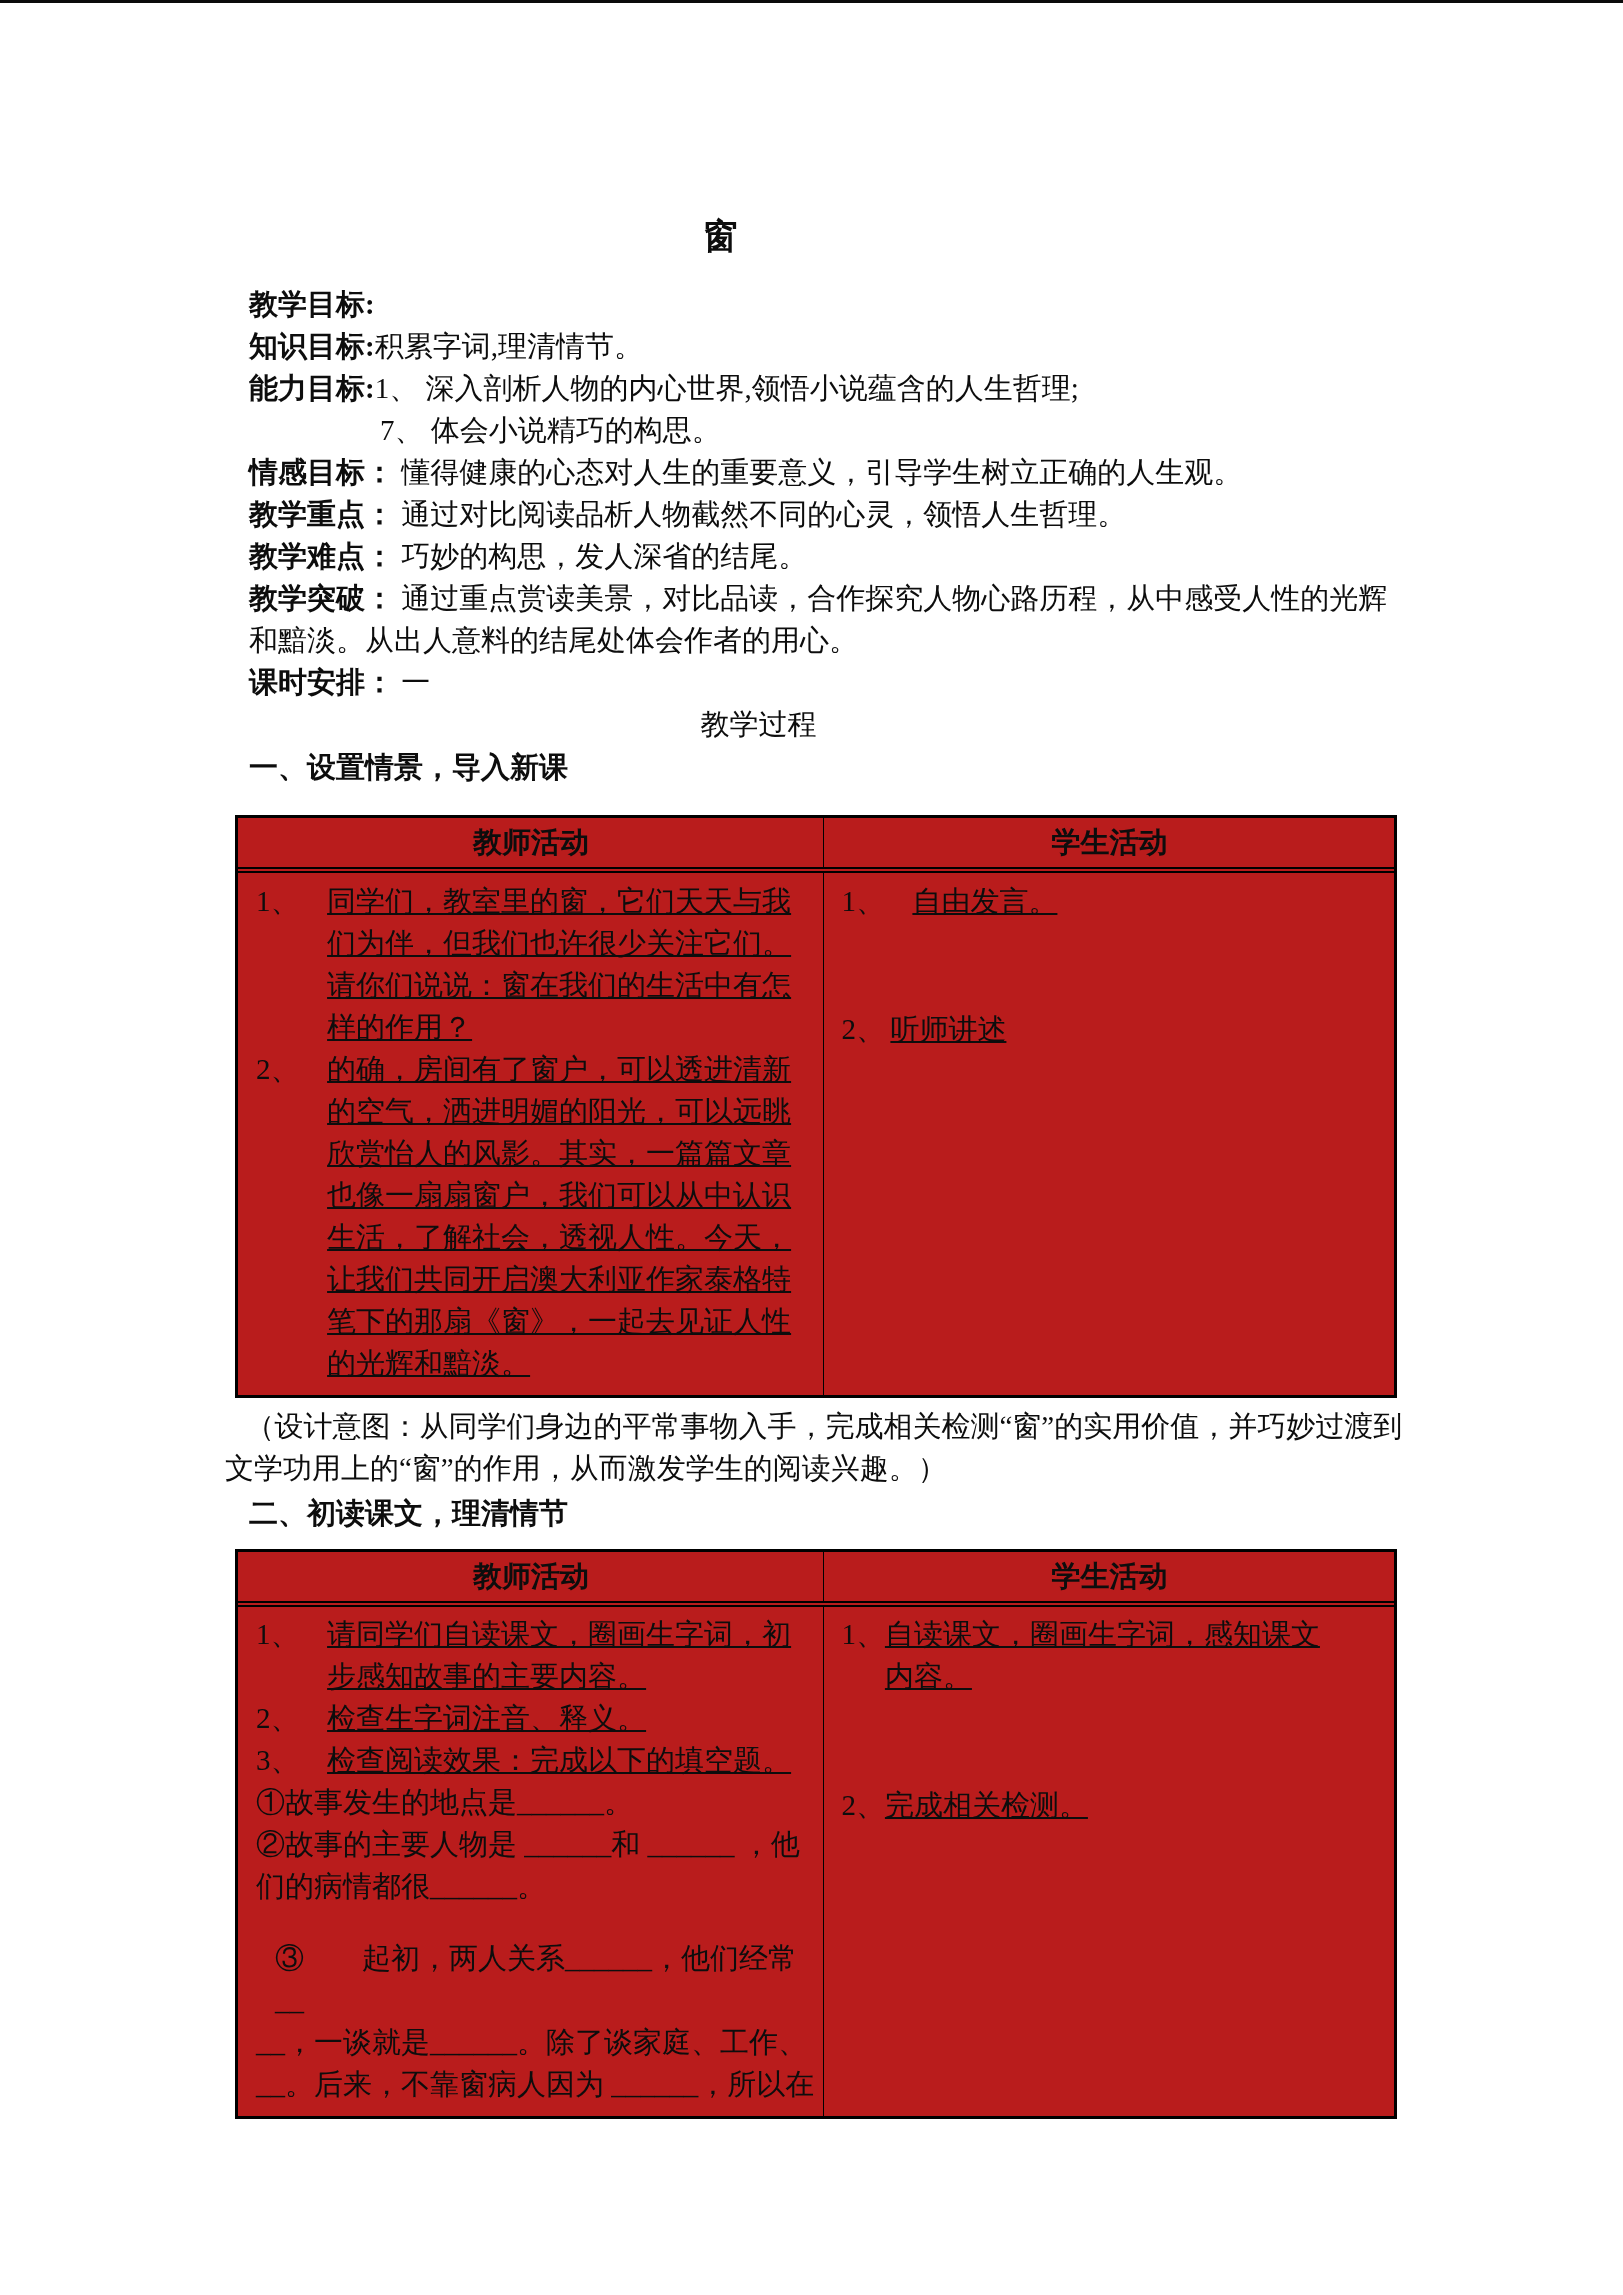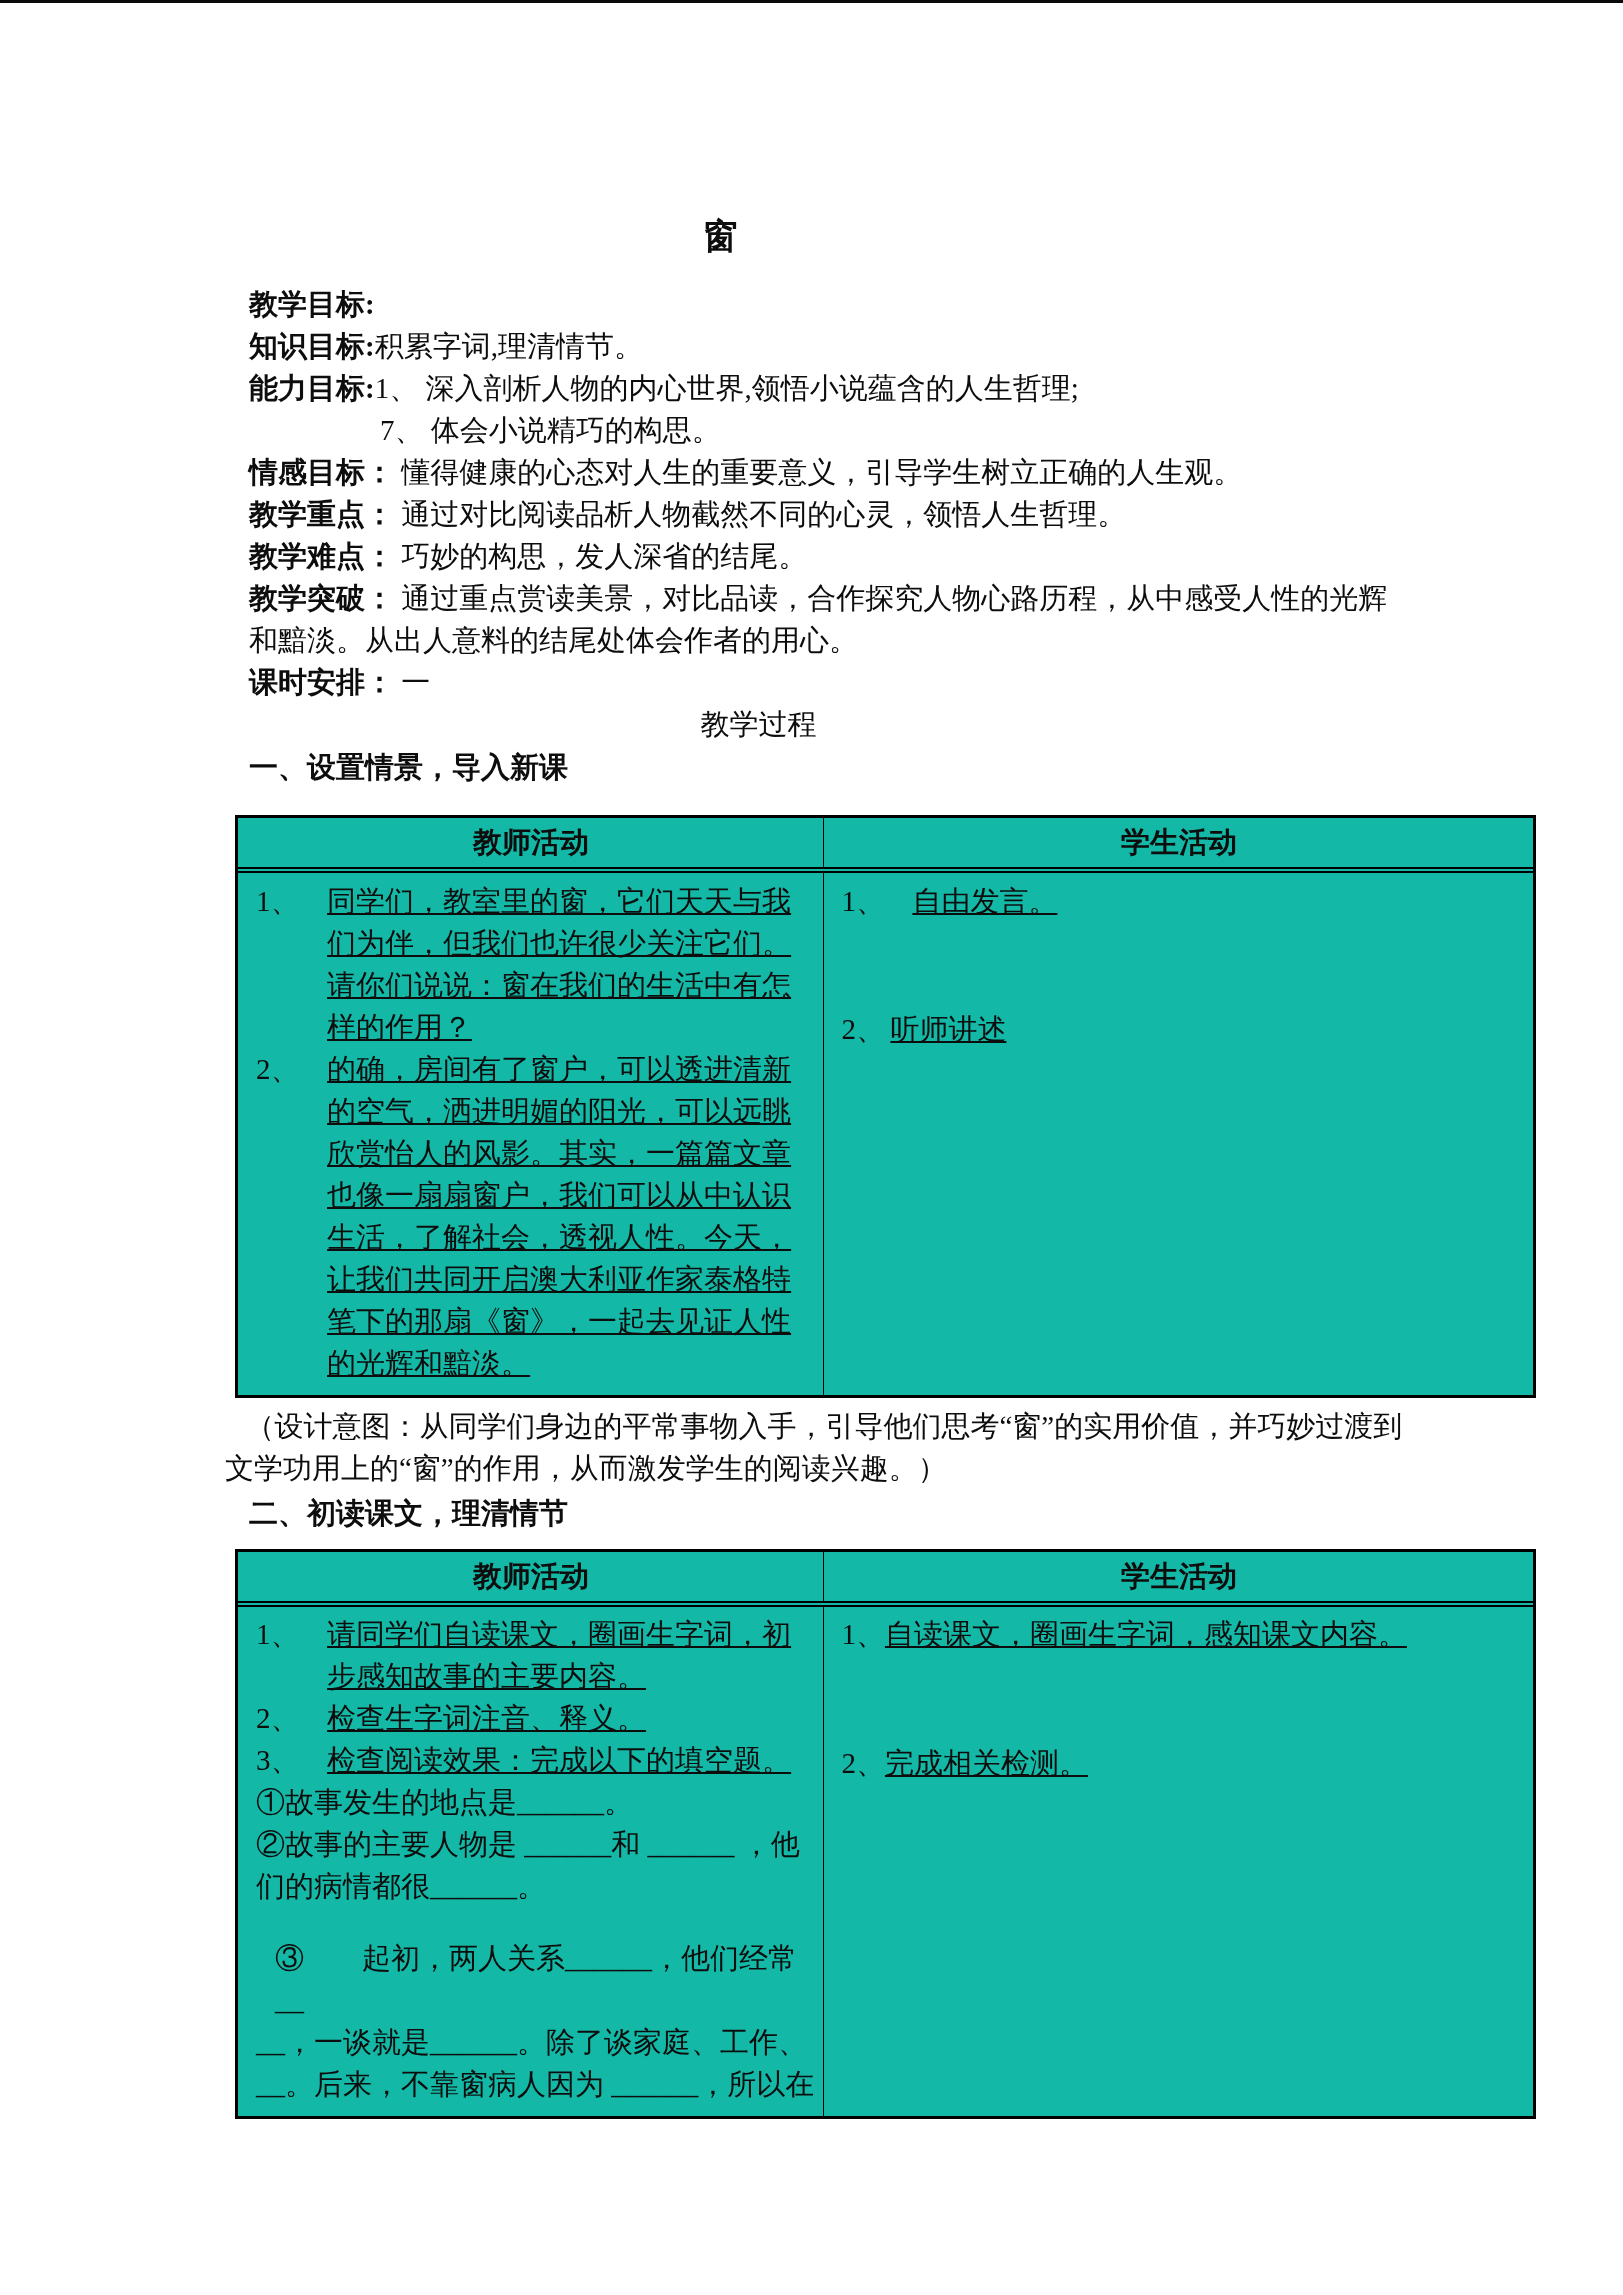--- a/index.html
+++ b/index.html
@@ -12,21 +12,21 @@
   .topbar { position:absolute; top:0; left:0; width:1623px; height:3.4px; background:#0a0a0a; }
   .doc { padding:213px 225px 0 249px; font-size:29px; }
   .title { font-size:35px; font-weight:bold; text-align:center; margin-right:205px; margin-bottom:23px; letter-spacing:1.4px; }
   .line { line-height:42px; }
   .line .label { font-weight:bold; }
   .line.indent { padding-left:131px; }
   .process { font-weight:normal; text-align:center; margin-right:130px; line-height:42px; }
   .sec-heading { font-weight:bold; line-height:42px; margin-top:1.4px; }
   .sec-heading.s2 { margin-top:2.7px; }
 
-  .sheet { width:1301px; margin-left:-13.6px; border:3.4px solid #000; margin-top:27px; background:#14b8a6; }
+  .sheet { width:1162px; margin-left:-13.6px; border:3.4px solid #000; margin-top:27px; background:#b91c1c; }
   .sheet.t2 { margin-top:15px; }
   .thead { display:grid; grid-template-columns:585px 1fr; border-bottom:6.1px double #000; }
   .thead > div { text-align:center; font-weight:bold; line-height:49px; }
   .thead > div + div { border-left:1.4px solid #000; }
   .tbody { display:grid; grid-template-columns:585px 1fr; }
   .cell { padding:6.8px 6.8px 11px 17.7px; line-height:42px; }
   .cell + .cell { border-left:1.4px solid #000; padding:6.8px 61px 11px 17px; }
   .t2 .cell { line-height:42px; }
 
   .item { display:flex; align-items:flex-start; }
@@ -105,21 +105,21 @@
           <span class="txt">自由发言。</span>
         </div>
         <div class="item gap126">
           <span class="num w72">2、</span>
           <span class="txt">听师讲述</span>
         </div>
       </div>
     </div>
   </div>
 
-  <p class="note">（设计意图：从同学们身边的平常事物入手，引导他们思考“窗”的实用价值，并巧妙过渡到文学功用上的“窗”的作用，从而激发学生的阅读兴趣。）</p>
+  <p class="note">（设计意图：从同学们身边的平常事物入手，完成相关检测“窗”的实用价值，并巧妙过渡到文学功用上的“窗”的作用，从而激发学生的阅读兴趣。）</p>
 
   <div class="sec-heading s2">二、初读课文，理清情节</div>
 
   <div class="sheet t2">
     <div class="thead">
       <div>教师活动</div>
       <div>学生活动</div>
     </div>
     <div class="tbody">
       <div class="cell">

